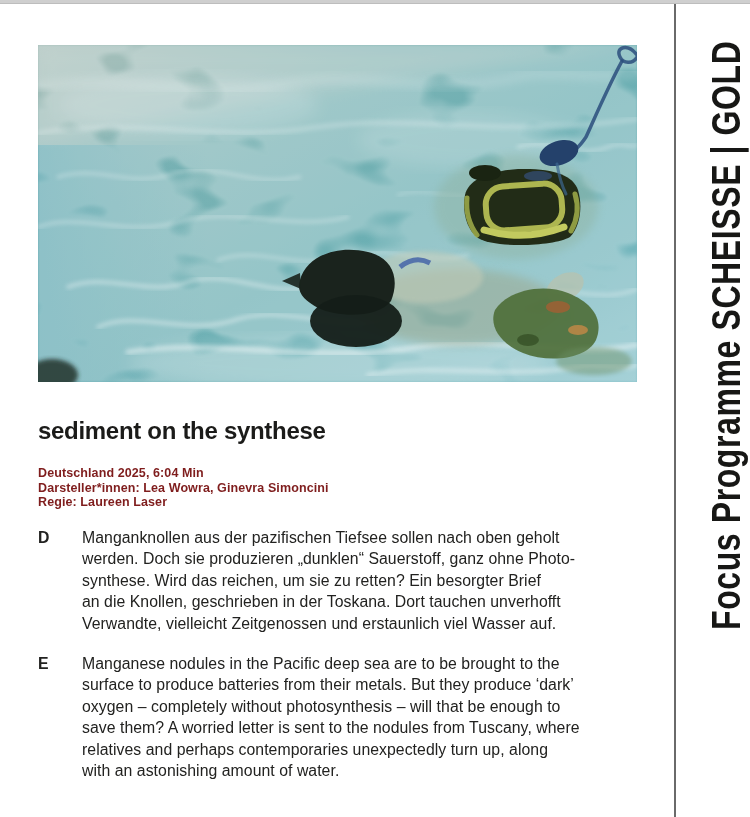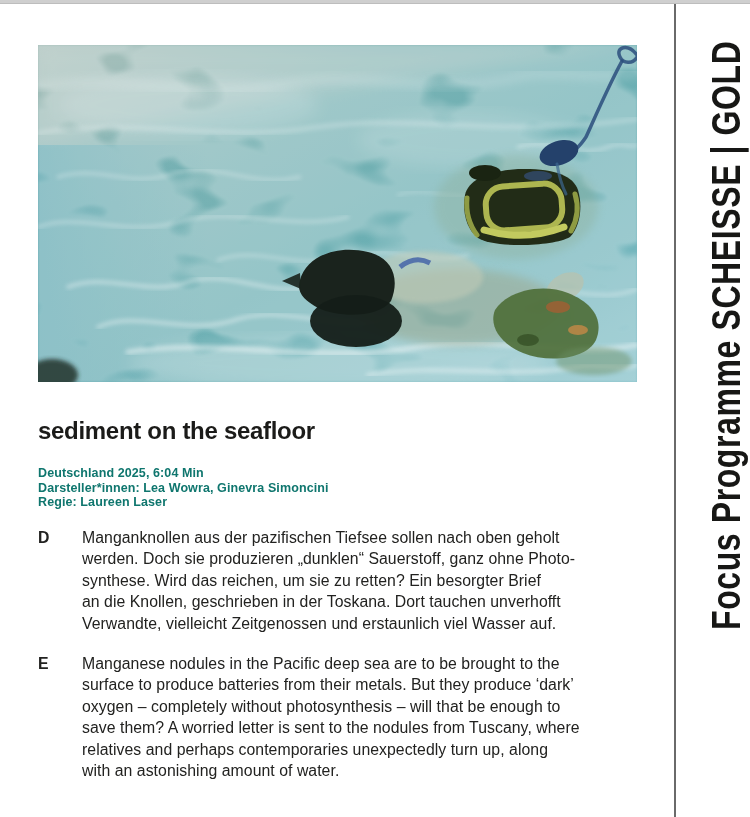--- a/index.html
+++ b/index.html
@@ -25,21 +25,21 @@
   }
   .photo svg { display: block; }
   .film-title {
     position: absolute; left: 38px; top: 417px;
     font-size: 24px; font-weight: 700; letter-spacing: -0.3px;
     color: #1b1b19; line-height: 1.2; white-space: nowrap;
   }
   .meta {
     position: absolute; left: 38px; top: 466px;
     font-size: 12.5px; font-weight: 700; line-height: 14.6px;
-    color: #0f766e; letter-spacing: 0.1px;
+    color: #7f1d1d; letter-spacing: 0.1px;
   }
   .synopsis {
     position: absolute; left: 38px; width: 620px;
     display: flex; align-items: flex-start;
     font-size: 15.8px; line-height: 21.4px; color: #222220;
   }
   .synopsis.de { top: 527px; }
   .synopsis.en { top: 653px; }
   .synopsis .lang-label {
     width: 29px; flex: 0 0 29px; font-weight: 700;
@@ -146,21 +146,21 @@
 
     <g fill="none" stroke-linecap="round">
       <path d="M599,10 C590,-2 577,2 582,12 C586,20 596,18 599,12" stroke="#2c4e7c" stroke-width="3.5" opacity="0.85"></path>
       <path d="M584,16 C570,42 558,70 548,92 C540,104 533,109 527,107" stroke="#2c4e7c" stroke-width="3.5" opacity="0.85"></path>
       <ellipse cx="521" cy="108" rx="20" ry="12" fill="#24416b" stroke="none" transform="rotate(-18 521 108)"></ellipse>
       <path d="M519,119 C521,131 524,141 528,149" stroke="#3c6790" stroke-width="3" opacity="0.7"></path>
     </g>
   </svg>
 </figure>
 
-<h1 class="film-title">sediment on the seafloor</h1>
+<h1 class="film-title">sediment on the synthese</h1>
 
 <div class="meta">
   <div>Deutschland 2025, 6:04 Min</div>
   <div>Darsteller*innen: Lea Wowra, Ginevra Simoncini</div>
   <div>Regie: Laureen Laser</div>
 </div>
 
 <div class="synopsis de">
   <span class="lang-label">D</span>
   <p class="text">Manganknollen aus der pazifischen Tiefsee sollen nach oben geholt

